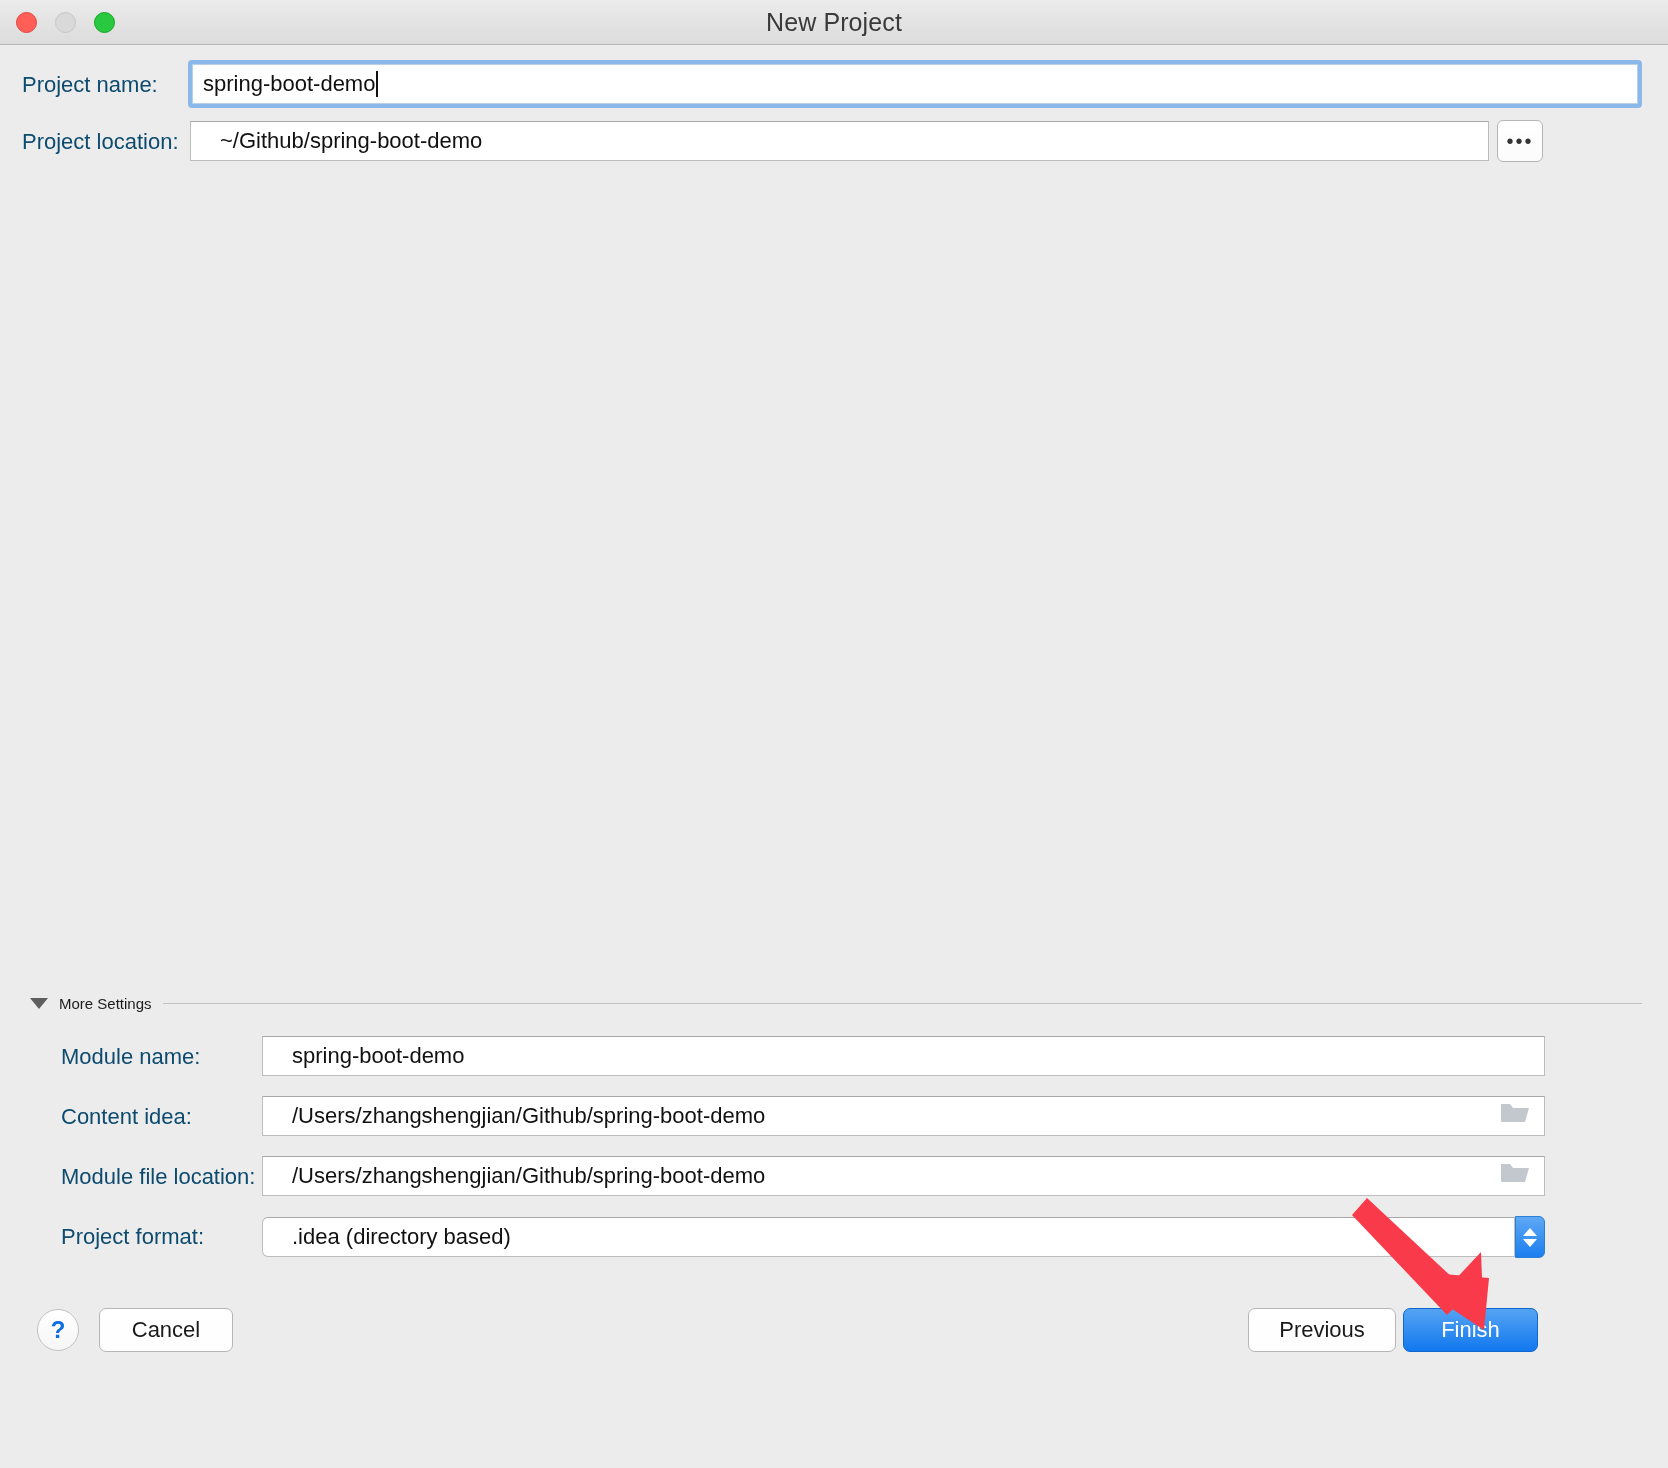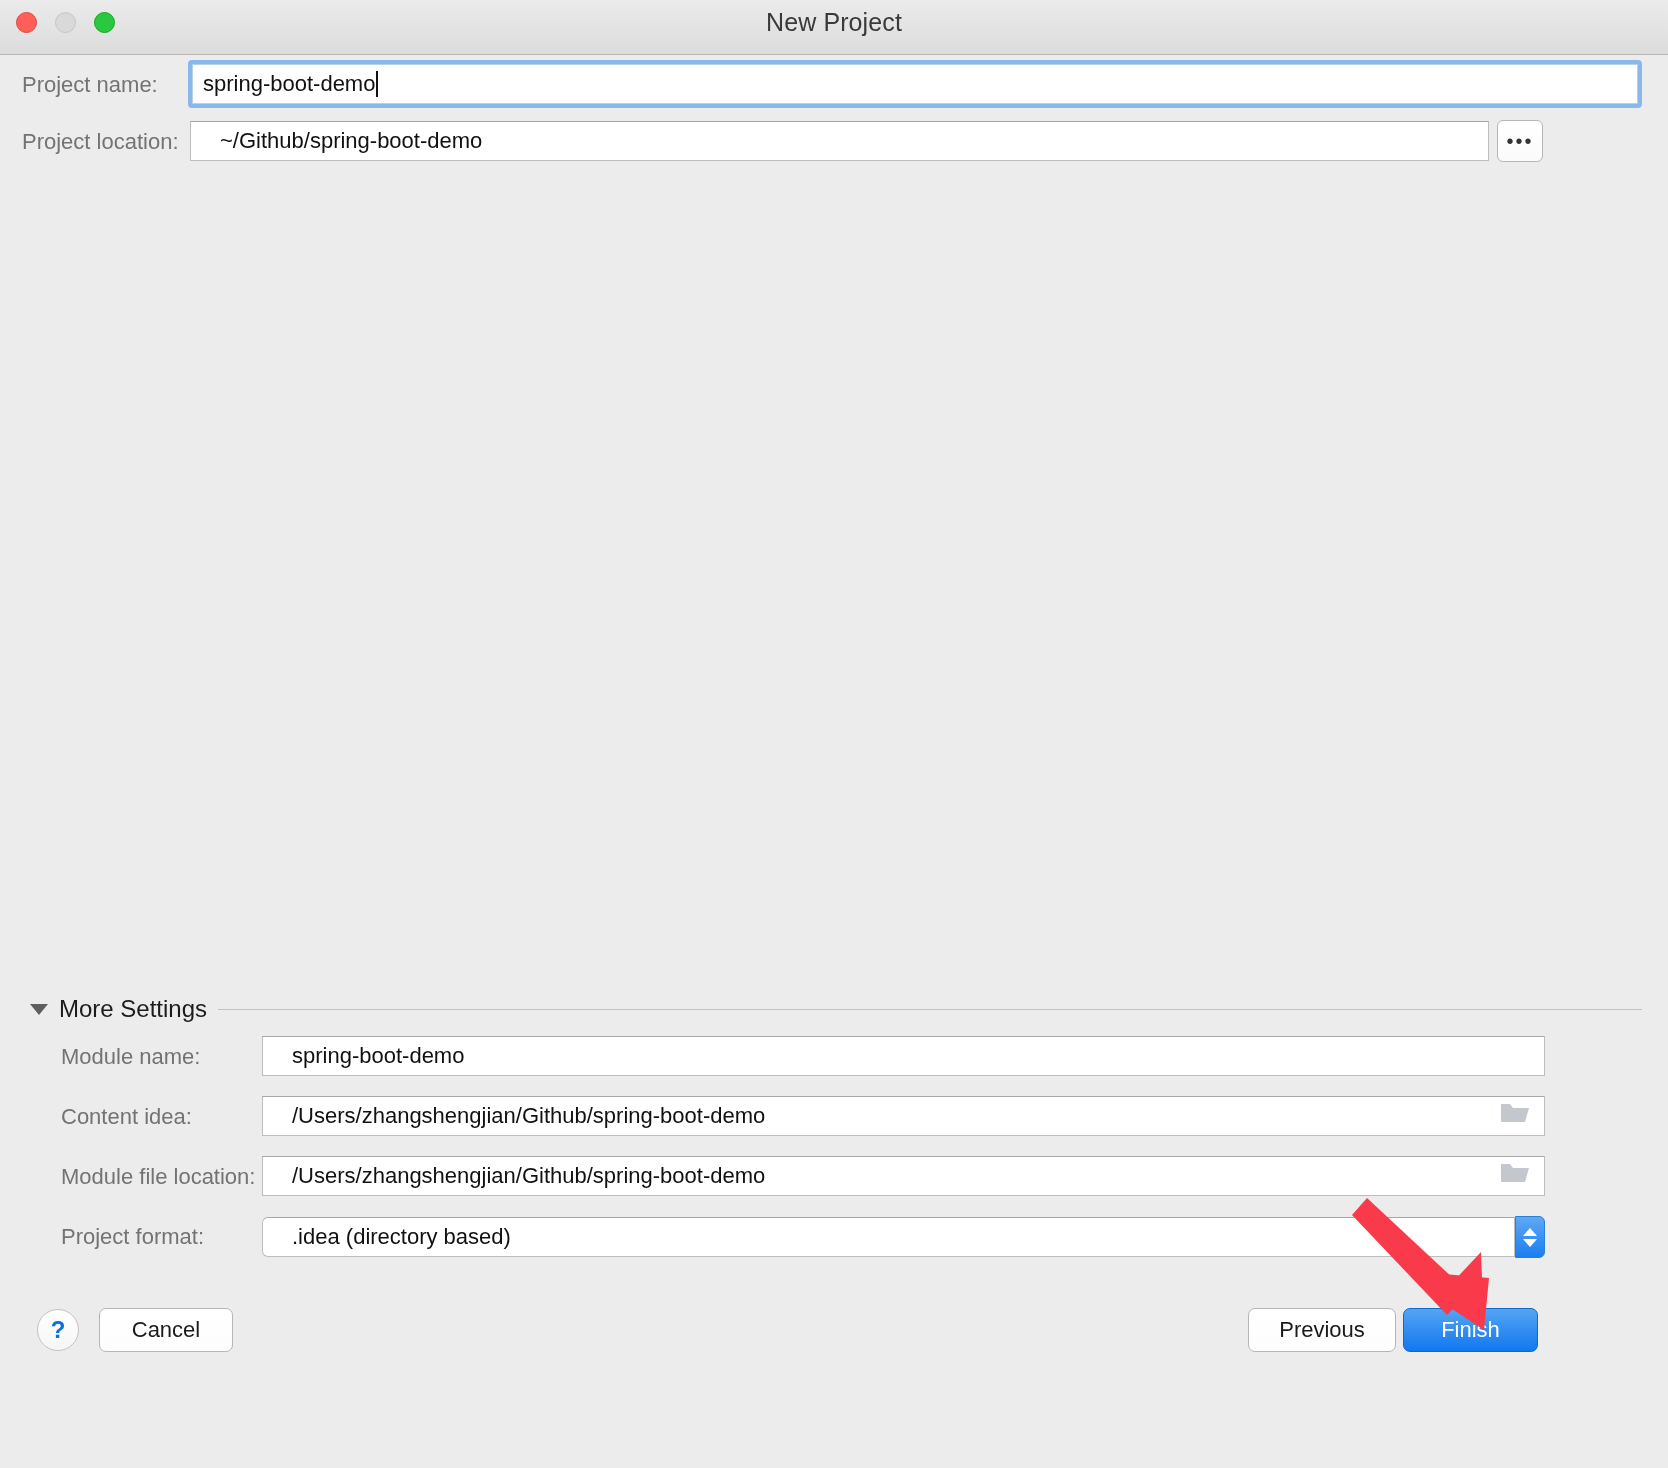--- a/index.html
+++ b/index.html
@@ -19,21 +19,21 @@
     background: #ececec;
     overflow: hidden;
     box-sizing: border-box;
   }
 
   
   .titlebar {
     position: absolute;
     left: 0; top: 0;
     width: 1668px;
-    height: 55px;
+    height: 45px;
     background: linear-gradient(to bottom, #ebebeb 0%, #dcdcdc 100%);
     border-bottom: 1px solid #b9b9b9;
     box-sizing: border-box;
   }
   .traffic {
     position: absolute;
     top: 12px;
     display: flex;
     gap: 18px;
     left: 16px;
@@ -59,21 +59,21 @@
   }
 
   
   .row {
     position: absolute;
     display: flex;
     align-items: center;
   }
   .lbl {
     font-size: 22px;
-    color: #737373;
+    color: #0c4a6e;
     white-space: nowrap;
   }
 
   .txtfield {
     box-sizing: border-box;
     background: #ffffff;
     border: 1px solid #bdbdbd;
     border-top-color: #a8a8a8;
     font-size: 22px;
     color: #111111;
@@ -141,21 +141,21 @@
     align-items: center;
     gap: 11px;
   }
   .tri {
     width: 0; height: 0;
     border-left: 9px solid transparent;
     border-right: 9px solid transparent;
     border-top: 11px solid #5e5e5e;
   }
   .ms-label {
-    font-size: 24px;
+    font-size: 15px;
     color: #1c1c1c;
     white-space: nowrap;
   }
   .ms-line {
     flex: 1;
     height: 1px;
     background: #c2c2c2;
   }
 
   

